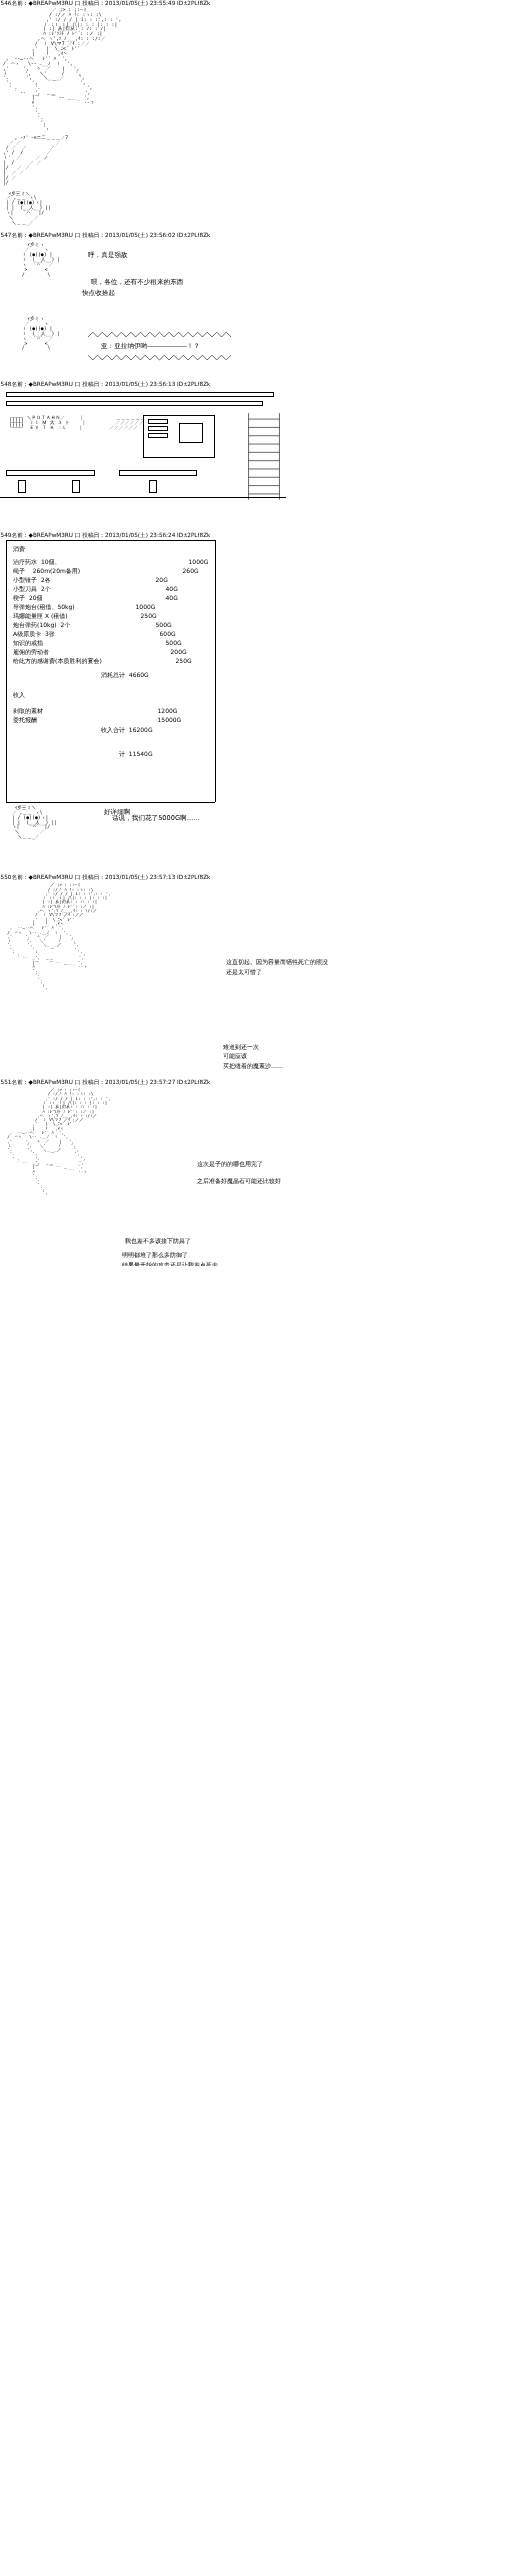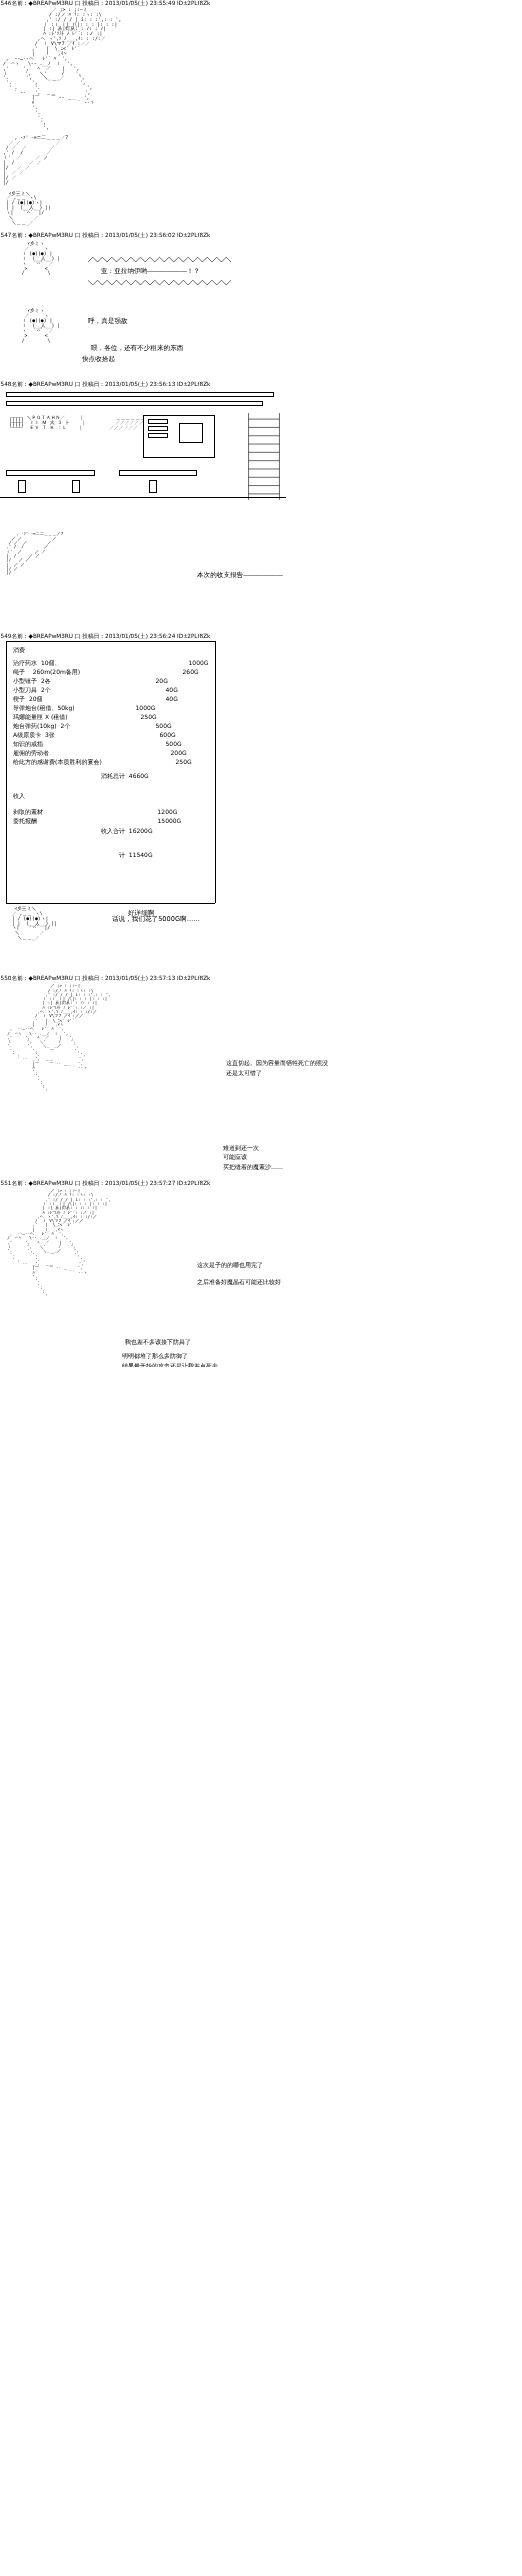--- a/index.html
+++ b/index.html
@@ -157,20 +157,33 @@
     ＼＿＿_／</div>
   <div class="spacer"></div>
 
   <div class="post-header">
     <span>547</span><span>名前：</span><span>◆BREAPwM3RU</span>
     <span>口</span>
     <span>投稿日：</span><span>2013/01/05(土) 23:56:02</span>
     <span>ID:t2PLf8Zk</span>
   </div>
 
+  <div class="row" style="height:75px;">
+    <div class="abs aa aa-sm" style="left:7.2px; top:3.6px;">       ｨ彡ミヽ
+      ／     ヽ
+     ｌ (●)(●) |
+     ｌ  (__人__) |
+     ヽ  ｀⌒´  ／
+      &gt;      &lt;
+     /        \</div>
+    <div class="abs dlg" style="left:88px; top:10.7px;">呼，真是强敌</div>
+    <div class="abs dlg" style="left:91px; top:37px;">喂，各位，还有不少租来的东西</div>
+    <div class="abs dlg" style="left:82px; top:48px;">快点收拾起</div>
+  </div>
+
   <div class="row" style="height:66px;">
     <div class="abs aa aa-sm" style="left:7.2px; top:2.4px;">       ｨ彡ミヽ
       ／     ヽ
      ｌ (●)(●) |
      ｌ  (__人__) |
      ヽ  ｀⌒´  ／
       &gt;      &lt;
      /        \</div>
     <div class="abs dlg" style="left:101px; top:26px;">亚：亚拉纳伊哟――――――！？</div>
     <div class="abs" style="left:88px; top:16.7px; width:143px; height:7.2px;">
@@ -178,33 +191,20 @@
         <polyline points="0,10 8,2 16,10 24,2 32,10 40,2 48,10 56,2 64,10 72,2 80,10 88,2 96,10 104,2 112,10 120,2 128,10 136,2 144,10 152,2 160,10 168,2 176,10 184,2 192,10 200,2 208,10 216,2 224,10 232,2 240,10" fill="none" stroke="#000" stroke-width="1"></polyline>
       </svg>
     </div>
     <div class="abs" style="left:88px; top:39px; width:143px; height:7.2px;">
       <svg width="143" height="7.2" viewBox="0 0 240 12">
         <polyline points="0,2 8,10 16,2 24,10 32,2 40,10 48,2 56,10 64,2 72,10 80,2 88,10 96,2 104,10 112,2 120,10 128,2 136,10 144,2 152,10 160,2 168,10 176,2 184,10 192,2 200,10 208,2 216,10 224,2 232,10 240,2" fill="none" stroke="#000" stroke-width="1"></polyline>
       </svg>
     </div>
   </div>
 
-  <div class="row" style="height:75px;">
-    <div class="abs aa aa-sm" style="left:7.2px; top:3.6px;">       ｨ彡ミヽ
-      ／     ヽ
-     ｌ (●)(●) |
-     ｌ  (__人__) |
-     ヽ  ｀⌒´  ／
-      &gt;      &lt;
-     /        \</div>
-    <div class="abs dlg" style="left:88px; top:10.7px;">呼，真是强敌</div>
-    <div class="abs dlg" style="left:91px; top:37px;">喂，各位，还有不少租来的东西</div>
-    <div class="abs dlg" style="left:82px; top:48px;">快点收拾起</div>
-  </div>
-
   <div class="post-header">
     <span>548</span><span>名前：</span><span>◆BREAPwM3RU</span>
     <span>口</span>
     <span>投稿日：</span><span>2013/01/05(土) 23:56:13</span>
     <span>ID:t2PLf8Zk</span>
   </div>
 
   <div class="row" style="height:25px;">
     <div class="abs rect-outline" style="left:6px; top:3.6px; width:268px; height:4.8px;"></div>
     <div class="abs rect-outline" style="left:6px; top:13px; width:257px; height:4.8px;"></div>
@@ -239,33 +239,20 @@
     </div>
 
     <div class="abs rect-outline" style="left:6px; top:57px; width:89px; height:6px;"></div>
     <div class="abs rect-outline" style="left:119px; top:57px; width:78px; height:6px;"></div>
     <div class="abs rect-outline" style="left:18px; top:67px; width:8.4px; height:13px;"></div>
     <div class="abs rect-outline" style="left:72px; top:67px; width:8.4px; height:13px;"></div>
     <div class="abs rect-outline" style="left:149px; top:67px; width:8.4px; height:13px;"></div>
     <div class="abs hbar" style="left:0px; top:84px; width:286px;"></div>
   </div>
 
-  <div class="row" style="height:101px;">
-    <div class="abs aa aa-tiny" style="left:3.6px; top:0px;">     , -ｧ' ｰ=ニ二＿＿＿／7
-   ／ ／            ／
-  / ／  ／        ／
- ,' /  /        ／
- ｌ'  ／     ／ ノ
- |  /     ／ ／
- |/   ／ ／
- |  ／ ／
- |/ ／
- |/</div>
-    <div class="abs dlg" style="left:197px; top:38px;">本次的收支报告――――――</div>
-  </div>
 
   <div class="post-header">
     <span>549</span><span>名前：</span><span>◆BREAPwM3RU</span>
     <span>口</span>
     <span>投稿日：</span><span>2013/01/05(土) 23:56:24</span>
     <span>ID:t2PLf8Zk</span>
   </div>
 
   <div class="ledger-frame" id="ledger-frame" style="height:262px;">
     <div class="vbar" style="left:6px; top:0; height:262px;"></div>
@@ -305,21 +292,21 @@
   </div>
 
   <div class="row" style="height:72px;">
     <div class="abs aa aa-sm" style="left:6px; top:3.6px;">   ｨ彡三ミ＼
   ／ ,＿＿ ヽ\
   | / (●)(●)ヽ|
   | |  (__人__) ||
   ヽ|   ｀⌒´  |/
    ＼       ／
     ＼＿＿_／</div>
-    <div class="abs dlg" style="left:128px; top:4.8px;">好详细啊</div>
+    <div class="abs dlg" style="left:104px; top:4.8px;">好详细啊</div>
     <div class="abs dlg" style="left:112px; top:11px;">话说，我们花了5000G啊……</div>
   </div>
 
   <div class="post-header">
     <span>550</span><span>名前：</span><span>◆BREAPwM3RU</span>
     <span>口</span>
     <span>投稿日：</span><span>2013/01/05(土) 23:57:13</span>
     <span>ID:t2PLf8Zk</span>
   </div>
 

